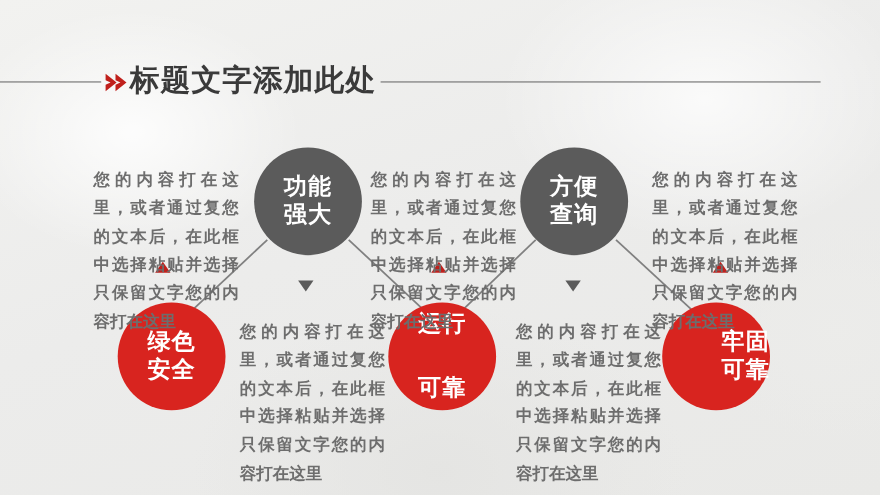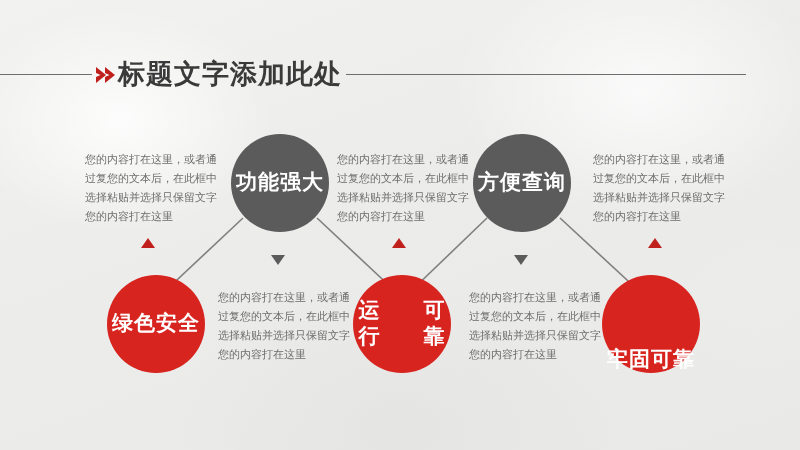--- a/index.html
+++ b/index.html
@@ -69,21 +69,21 @@
     position: absolute;
     left: 0; top: 0;
     width: 800px; height: 450px;
   }
 
   
   .circle {
     position: absolute;
     border-radius: 50%;
     display: flex;
-    flex-direction: row;
+    flex-direction: column;
     align-items: center;
     justify-content: center;
     color: #ffffff;
     font-size: 21px;
     font-weight: bold;
     line-height: 1.22;
     letter-spacing: 1px;
     text-align: center;
   }
   .circle.gray {
@@ -120,25 +120,26 @@
   .t-r1 { left: 141px; top: 238px; }
   .t-r2 { left: 392px; top: 238px; }
   .t-r3 { left: 648px; top: 238px; }
   .t-g1 { left: 271px; top: 255px; }
   .t-g2 { left: 514px; top: 255px; }
 
   
   .blurb {
     position: absolute;
     width: 132px;
-    font-size: 11px;
+    font-size: 15px;
     line-height: 1.72;
     color: #6d6d6d;
     text-align: justify;
     text-justify: inter-ideograph;
+    font-weight: bold;
   }
   .b1 { left: 85px;  top: 151px; }
   .b2 { left: 337px; top: 151px; }
   .b3 { left: 593px; top: 151px; }
   .b4 { left: 218px; top: 289px; }
   .b5 { left: 469px; top: 289px; }
 </style>
 </head>
 <body>
 

